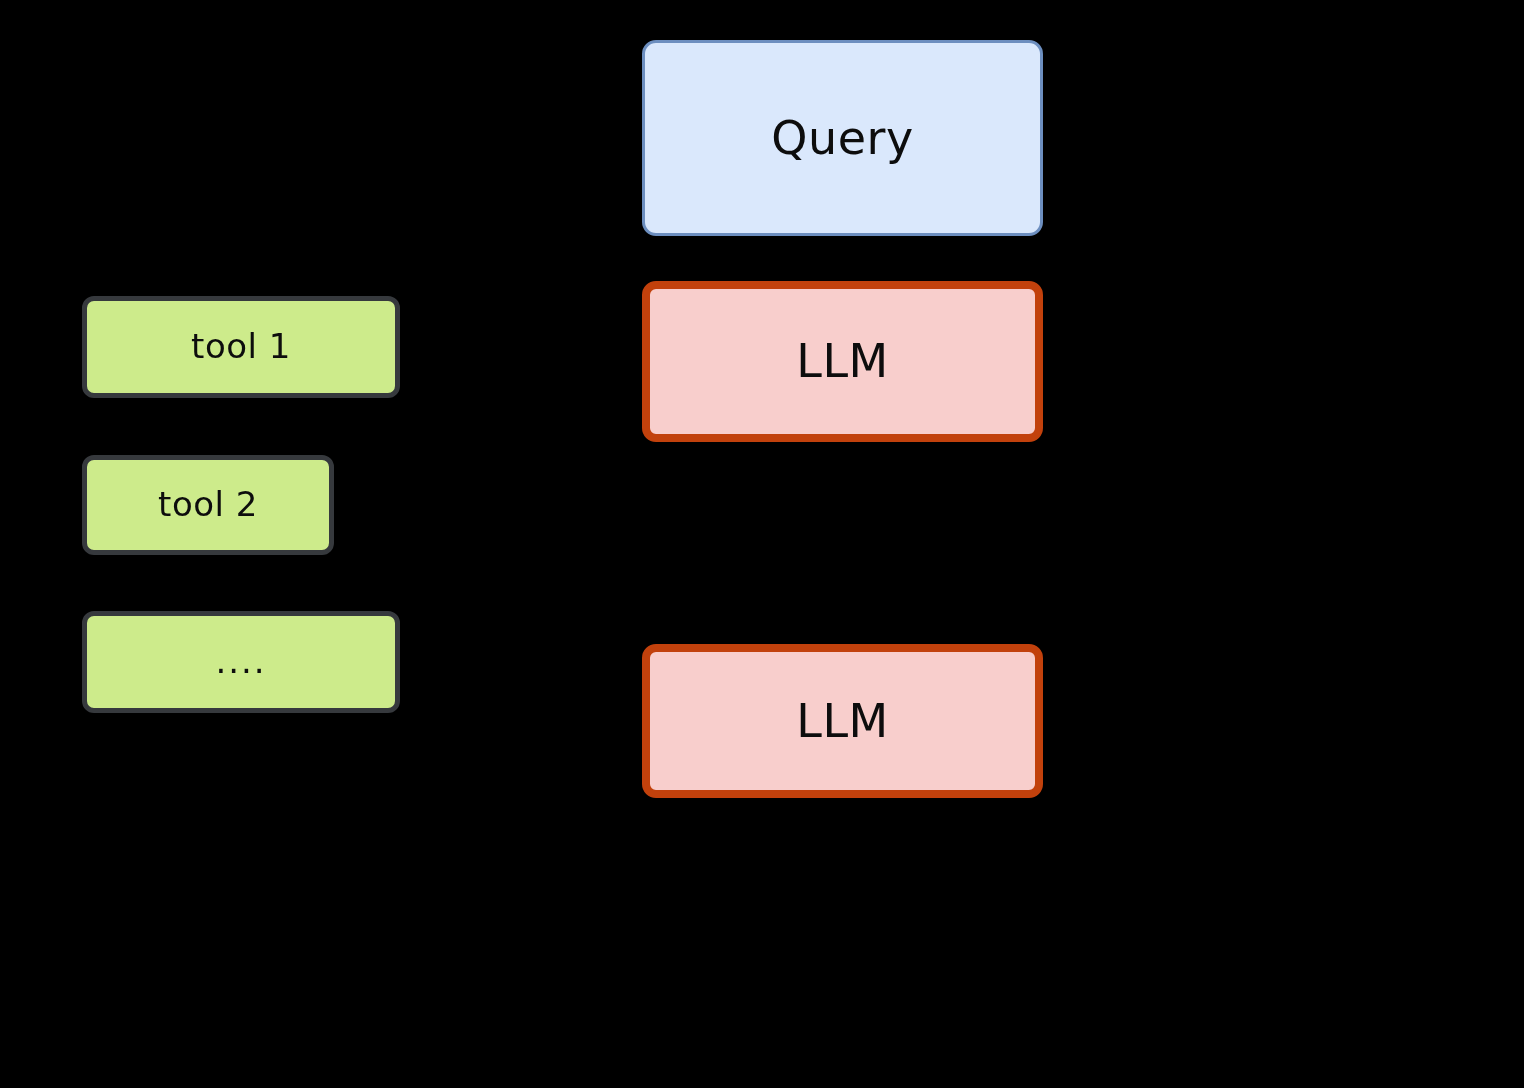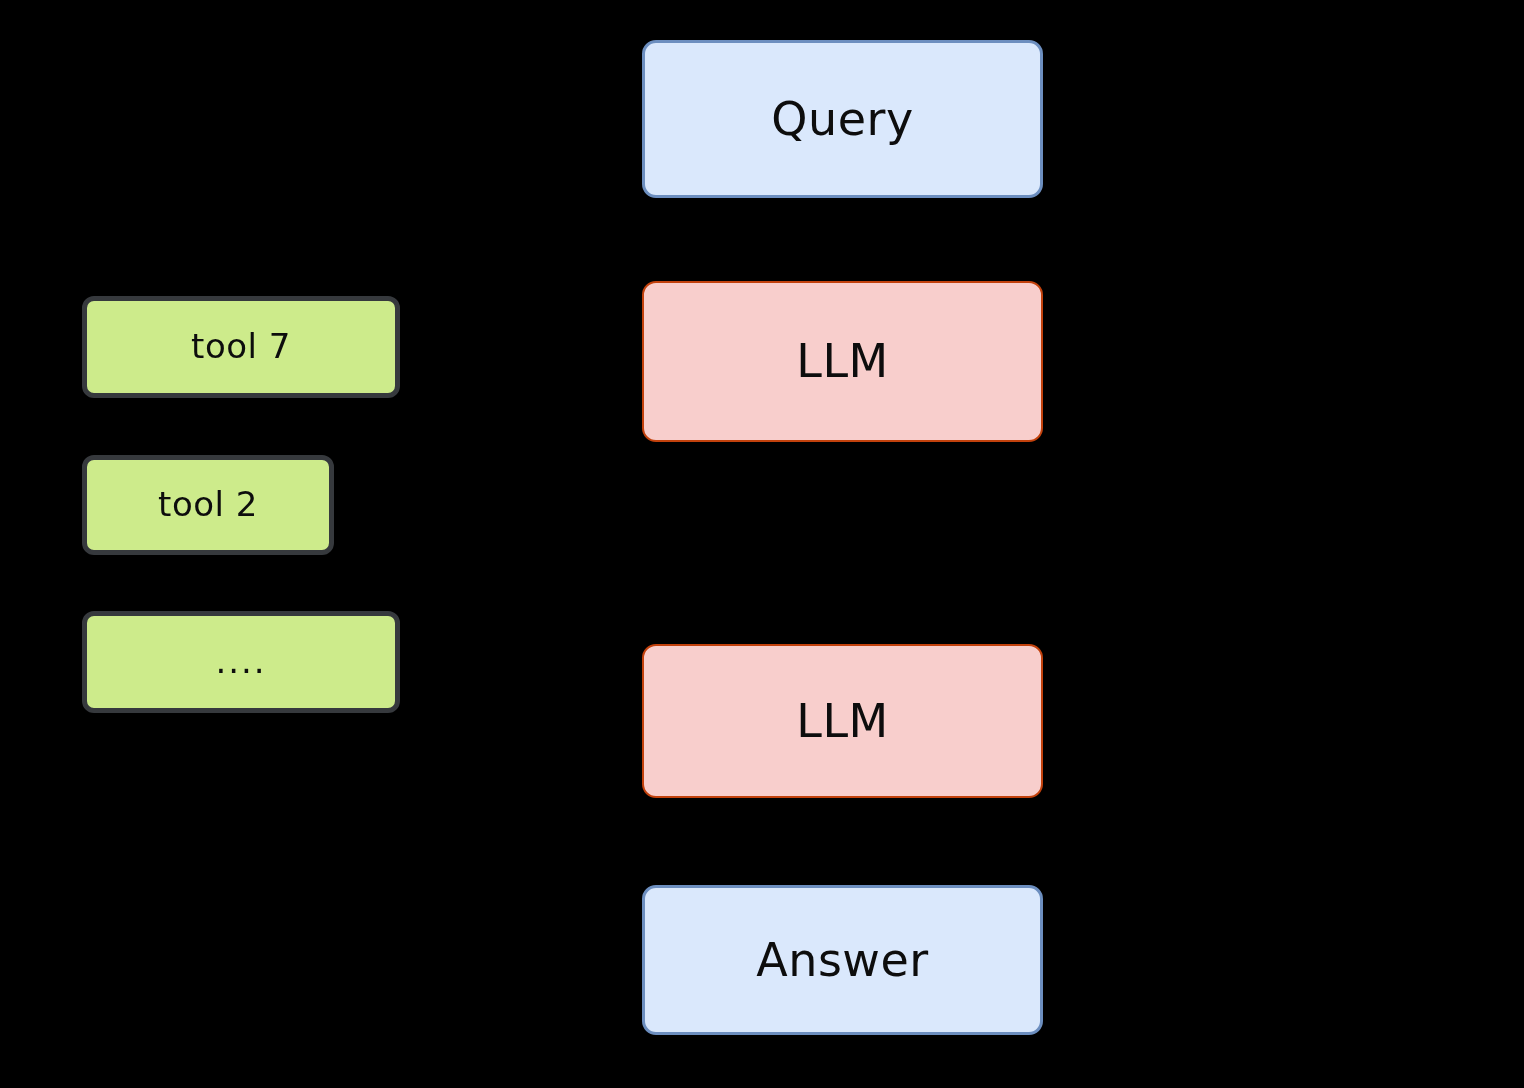--- a/index.html
+++ b/index.html
@@ -38,41 +38,41 @@
   .node--blue {
     background: #dae8fc;
     border: 3px solid #6c8ebf;
   }
   .node--blue .node-label {
     font-size: 46px;
   }
   
   .node--red {
     background: #f8cecc;
-    border: 2px solid #c2410c;
+    border: 8px solid #c2410c;
   }
   .node--red .node-label {
     font-size: 46px;
   }
   
   .node--green {
     background: #cdeb8b;
     border: 5px solid #36393d;
     border-radius: 12px;
   }
   .node--green .node-label {
     font-size: 34px;
   }
   .node--green.node--dots .node-label {
     font-size: 34px;
     letter-spacing: 2px;
   }
 
   
-  #node-query   { left: 642px; top: 40px;  width: 401px; height: 158px; }
+  #node-query   { left: 642px; top: 40px;  width: 401px; height: 196px; }
   #node-llm-1   { left: 642px; top: 281px; width: 401px; height: 161px; }
   #node-llm-2   { left: 642px; top: 644px; width: 401px; height: 154px; }
   #node-answer  { left: 642px; top: 885px; width: 401px; height: 150px; }
 
   #node-tool-1  { left: 82px;  top: 296px; width: 318px; height: 102px; }
   #node-tool-2  { left: 82px;  top: 455px; width: 252px; height: 100px; }
   #node-tool-3  { left: 82px;  top: 611px; width: 318px; height: 102px; }
   #node-tool-4  { left: 82px;  top: 769px; width: 318px; height: 100px; }
 </style>
 </head>
@@ -85,26 +85,23 @@
   </div>
 
   <div class="node node--red" id="node-llm-1">
     <span class="node-label">LLM</span>
   </div>
 
   <div class="node node--red" id="node-llm-2">
     <span class="node-label">LLM</span>
   </div>
 
-  <div class="node node--blue" id="node-answer">
-    <span class="node-label">Answer</span>
-  </div>
 
   <div class="node node--green" id="node-tool-1">
-    <span class="node-label">tool 7</span>
+    <span class="node-label">tool 1</span>
   </div>
 
   <div class="node node--green" id="node-tool-2">
     <span class="node-label">tool 2</span>
   </div>
 
   <div class="node node--green node--dots" id="node-tool-3">
     <span class="node-label">....</span>
   </div>
 

